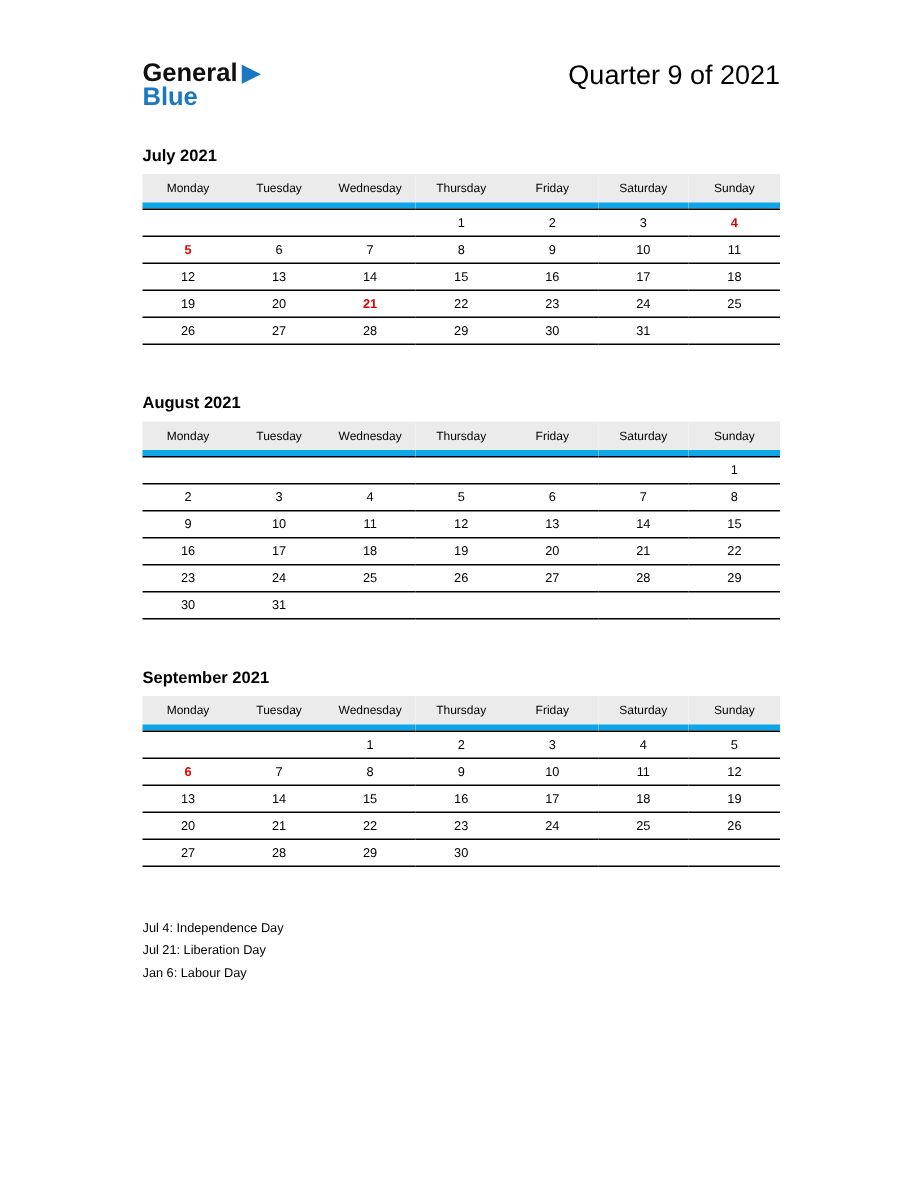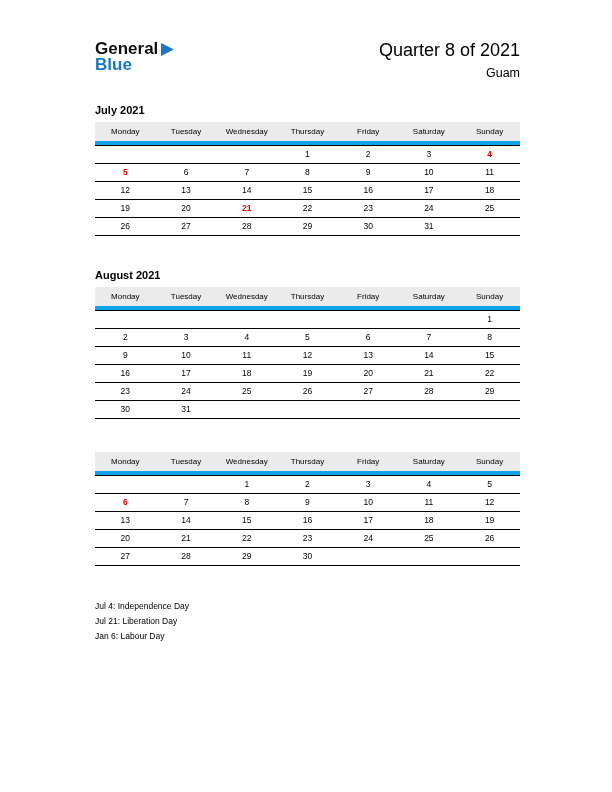--- a/index.html
+++ b/index.html
@@ -76,22 +76,21 @@
         <span class="logo-general">General</span>
         <span class="logo-triangle">
           <svg viewBox="0 0 12 12" aria-hidden="true">
               <polygon points="0,0 12,6 0,12" fill="currentColor"></polygon>
             </svg>
         </span>
       </div>
       <div class="logo-blue">Blue</div>
     </div>
     <div class="titles">
-      <div class="quarter-title">Quarter 8 of 2021</div>
-      <div class="country">Guam</div>
+      <div class="quarter-title">Quarter 9 of 2021</div>
     </div>
   </div>
 
   <div id="months">
       <section class="month">
         <h2 class="month-title">July 2021</h2>
         <table class="cal">
           <thead>
             <tr>
               <th>Monday</th>
@@ -218,20 +217,21 @@
               <td></td>
               <td></td>
               <td></td>
               <td></td>
               <td></td>
             </tr>
           </tbody>
         </table>
       </section>
       <section class="month">
+        <h2 class="month-title">September 2021</h2>
         <table class="cal">
           <thead>
             <tr>
               <th>Monday</th>
               <th>Tuesday</th>
               <th>Wednesday</th>
               <th>Thursday</th>
               <th>Friday</th>
               <th>Saturday</th>
               <th>Sunday</th>

